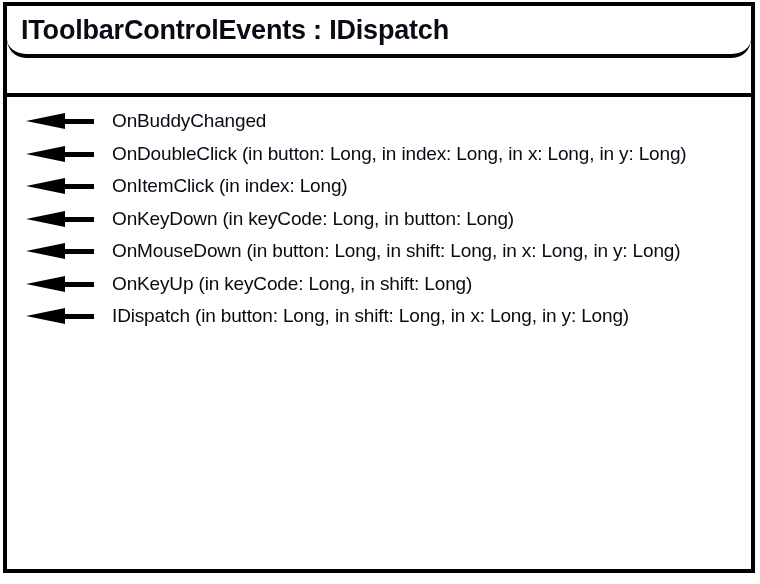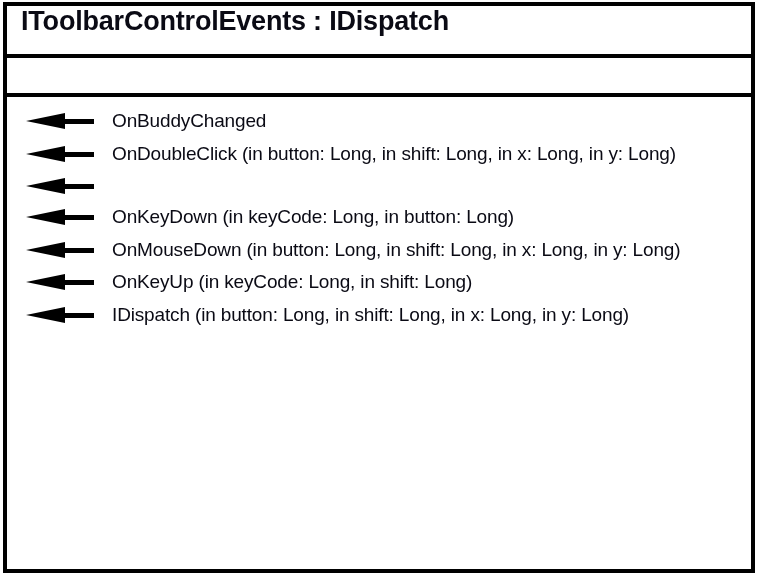--- a/index.html
+++ b/index.html
@@ -32,23 +32,24 @@
     border: 4px solid #000000;
     background: #ffffff;
   }
 
   
   .compartment-title {
     height: 52px;
     box-sizing: border-box;
     border-bottom: 4px solid #000000;
     display: flex;
-    align-items: flex-start;
+    align-items: center;
     padding-left: 14px;
     background: #ffffff;
+    border-radius: 19px;
   }
   .class-title {
     font-size: 27px;
     font-weight: bold;
     color: #0a0a14;
     letter-spacing: -0.2px;
     white-space: nowrap;
   }
 
   
@@ -133,28 +134,29 @@
             <span class="tail"></span>
         </span>
         <span class="op-text">OnBuddyChanged</span>
       </div>
 
       <div class="op-row">
         <span class="op-arrow">
           <span class="head"></span>
             <span class="tail"></span>
         </span>
-        <span class="op-text">OnDoubleClick (in button: Long, in shift: Long, in x: Long, in y: Long)</span>
+        <span class="op-text">OnDoubleClick (in button: Long, in index: Long, in x: Long, in y: Long)</span>
       </div>
 
       <div class="op-row">
         <span class="op-arrow">
           <span class="head"></span>
             <span class="tail"></span>
         </span>
+        <span class="op-text">OnItemClick (in index: Long)</span>
       </div>
 
       <div class="op-row">
         <span class="op-arrow">
           <span class="head"></span>
             <span class="tail"></span>
         </span>
         <span class="op-text">OnKeyDown (in keyCode: Long, in button: Long)</span>
       </div>
 

